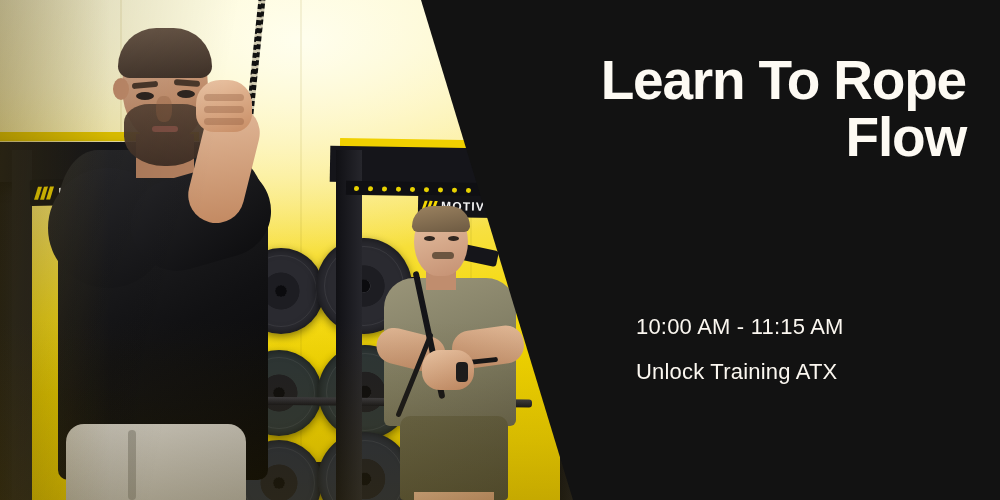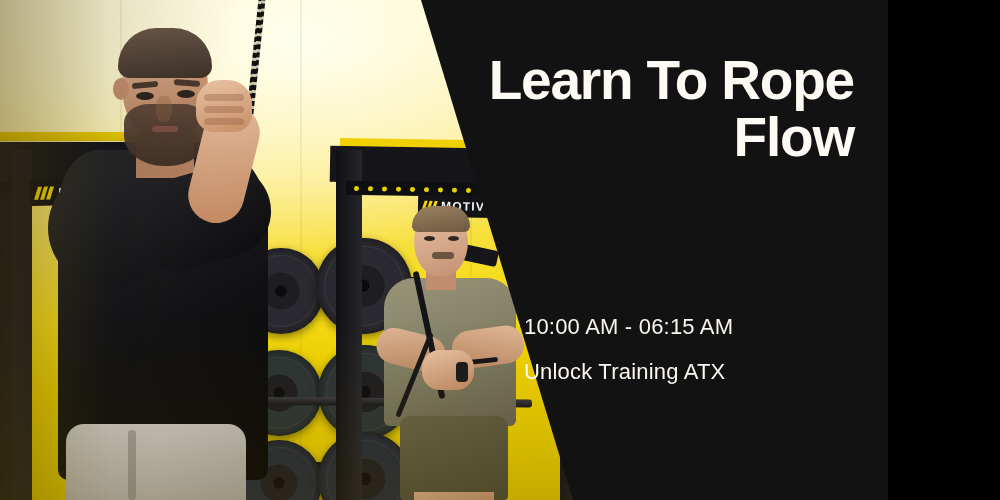--- a/index.html
+++ b/index.html
@@ -7,21 +7,21 @@
     margin: 0;
     padding: 0;
     background: #000;
   }
   body {
     font-family: "Liberation Sans", sans-serif;
   }
 
   #event-banner {
     position: relative;
-    width: 888px;
+    width: 1000px;
     height: 500px;
     overflow: hidden;
     background: #0f172a;
   }
 
   
   .photo {
     position: absolute;
     left: 0; top: 0;
     width: 600px; height: 500px;
@@ -741,17 +741,17 @@
     <div class="wall-shadow-l"></div>
     <div class="wall-shadow-b"></div>
     <div class="photo-grade"></div>
   </div>
 
   <div class="panel"></div>
 
   <div class="panel-content">
     <div class="event-title">Learn To Rope
 Flow</div>
-    <div class="event-time">10:00 AM - 06:15 AM</div>
+    <div class="event-time">10:00 AM - 11:15 AM</div>
     <div class="event-venue">Unlock Training ATX</div>
   </div>
 
 </div>
 
 </body></html>

